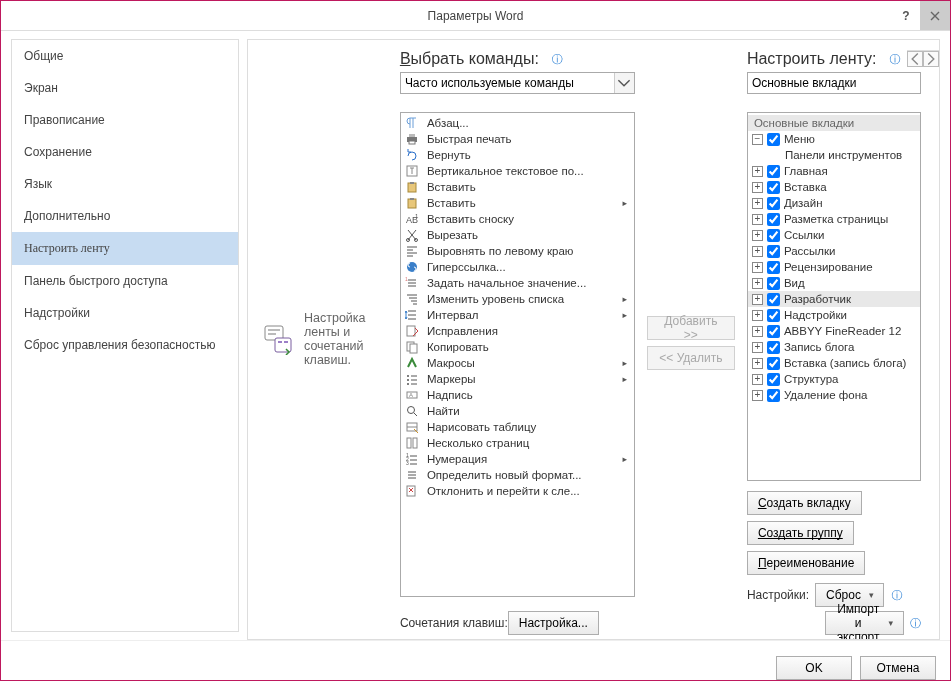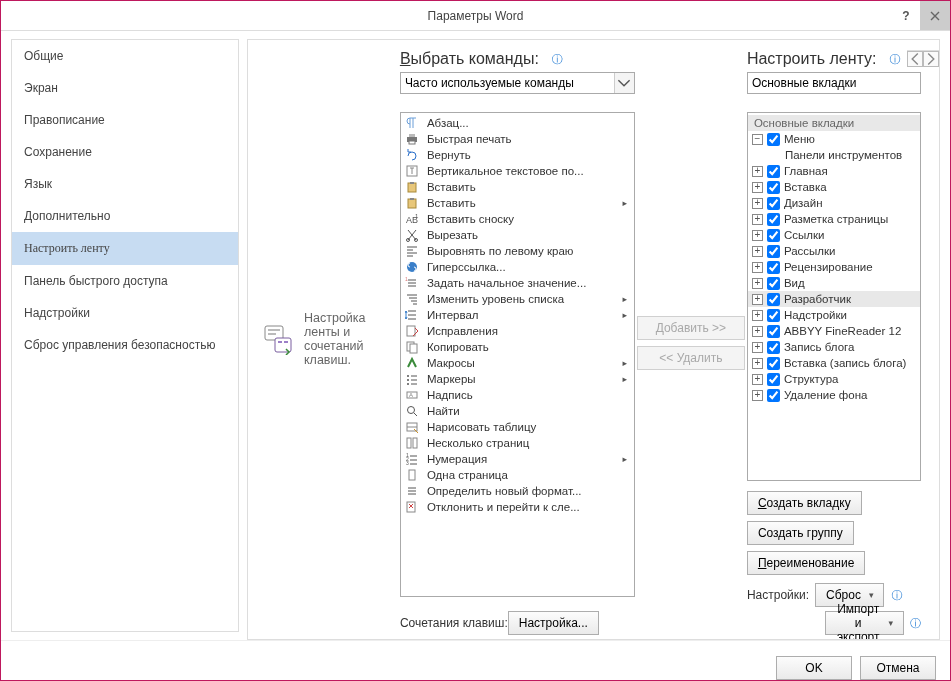--- a/index.html
+++ b/index.html
@@ -35,21 +35,21 @@
   .listbox .inner { flex: 1; overflow-y: auto; padding: 2px 0; }
   .listbox .row { display: flex; align-items: center; height: 16px; padding: 0 4px; gap: 6px; font-size: 11.5px; white-space: nowrap; }
   .listbox .row .ricon { width: 16px; height: 16px; flex: 0 0 16px; display:flex; align-items:center; }
   .listbox .row .rlabel { flex: 1; overflow: hidden; text-overflow: ellipsis; }
   .listbox .row .rarrow { width: 10px; color: #555; font-size: 9px; text-align:center;}
   .listbox::-webkit-scrollbar, .inner::-webkit-scrollbar { width: 16px; }
   .inner::-webkit-scrollbar-track { background: #eee; }
   .inner::-webkit-scrollbar-thumb { background: #c2c2c2; border: 1px solid #aaa; }
   .btn { height: 24px; border: 1px solid #adadad; background: linear-gradient(#fcfcfc,#eaeaea); font: inherit; padding: 0 10px; cursor: default; display: inline-flex; align-items:center; justify-content:center; gap:4px;}
   .btn.disabled { color: #a9a9a9; background: #f4f4f4; border-color:#d0d0d0; }
-  .mid .btn { width: 108px; }
+  .mid .btn { width: 88px; }
   .treebox { border: 1px solid #aaa; margin-top: 18px; flex: 1; overflow: auto; padding: 2px 0; font-size: 11.5px; }
   .tree-header { background: #e8e8e8; color: #666; padding: 2px 6px; font-weight: normal; }
   .tree-node { display: flex; align-items: center; height: 16px; padding: 0 4px; gap: 4px; white-space: nowrap; }
   .tree-node .expander { width: 11px; height: 11px; border: 1px solid #888; display:flex; align-items:center; justify-content:center; font-size:10px; line-height:1; color:#555; background:#fff; flex:0 0 11px;}
   .tree-node.child .expander { visibility:hidden; }
   .tree-node .cb { width: 13px; height: 13px; margin: 0; }
   .tree-node.child { padding-left: 22px; }
   .tree-node.highlight { background:#e8e8e8; }
   .right-actions { display:flex; gap:6px; margin-top:10px; flex-wrap:wrap; align-items:flex-start;}
   .right-actions2 { display:flex; gap:6px; margin-top:8px; align-items:center;}
@@ -334,28 +334,20 @@
                       <text x="1" y="13" font-size="5" fill="#555">3</text>
                       <path d="M5 4 h7 M5 8 h7 M5 12 h7" stroke="#555"></path>
                     </svg>
                   </span>
                   <span class="rlabel">Нумерация</span>
                   <span class="rarrow">▸</span>
                 </div>
                 <div class="row">
                   <span class="ricon">
                     <svg class="tiny" viewBox="0 0 14 14">
-                      <rect x="4" y="2" width="6" height="10" fill="#fff" stroke="#888"></rect>
-                    </svg>
-                  </span>
-                  <span class="rlabel">Одна страница</span>
-                </div>
-                <div class="row">
-                  <span class="ricon">
-                    <svg class="tiny" viewBox="0 0 14 14">
                       <path d="M3 4 h8 M3 7 h8 M3 10 h8" stroke="#555"></path>
                     </svg>
                   </span>
                   <span class="rlabel">Определить новый формат...</span>
                 </div>
                 <div class="row">
                   <span class="ricon">
                     <svg class="tiny" viewBox="0 0 14 14">
                       <rect x="2" y="2" width="8" height="10" fill="#fff" stroke="#888"></rect>
                       <path d="M4 4 l4 4 M8 4 l-4 4" stroke="#c44"></path>
@@ -476,21 +468,21 @@
                   <span>Удаление фона</span>
                 </div>
               </div>
           </div>
 
           <div class="right-actions">
             <button class="btn">
               <span class="underline-first">Создать вкладку</span>
             </button>
             <button class="btn">
-              <span style="text-decoration-skip-ink: none;">Создать группу</span>
+              <span style="text-decoration: underline; text-decoration-skip-ink: none;">Создать группу</span>
             </button>
             <button class="btn">
               <span class="underline-first">Переименование</span>
             </button>
           </div>
 
           <div class="right-actions2">
             <span>Настройки:</span>
             <button class="btn caret-down">
               <span>Сброс</span>

